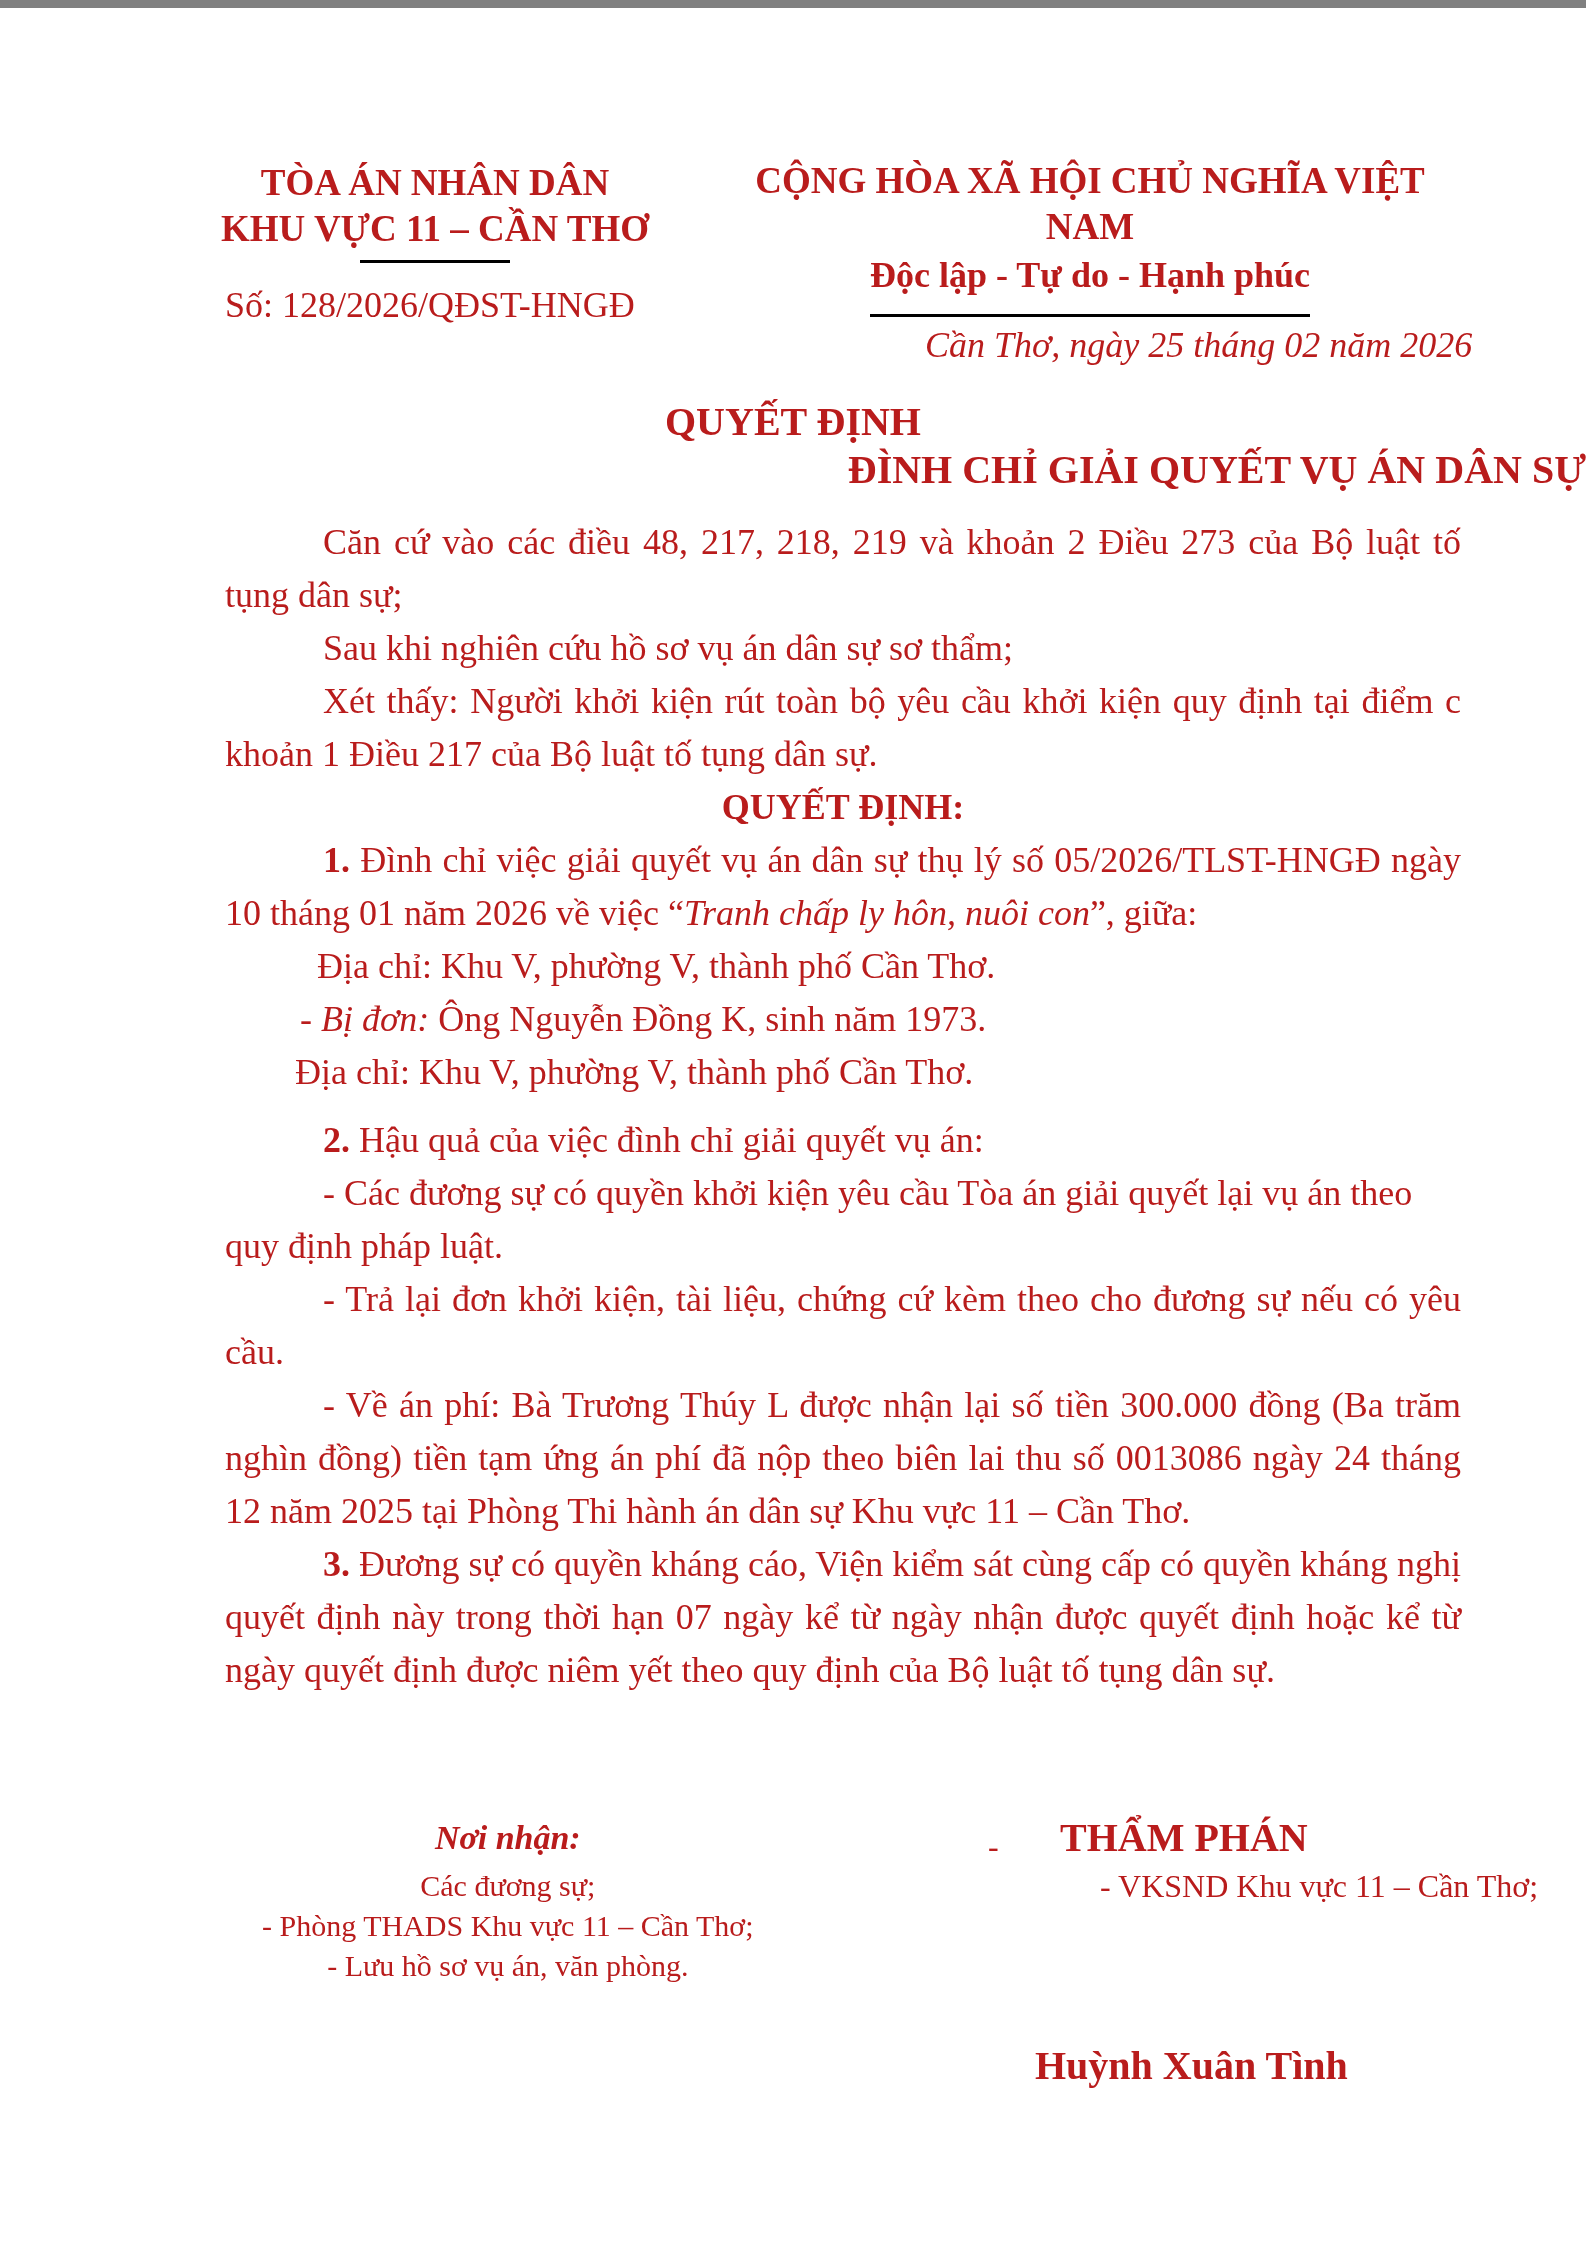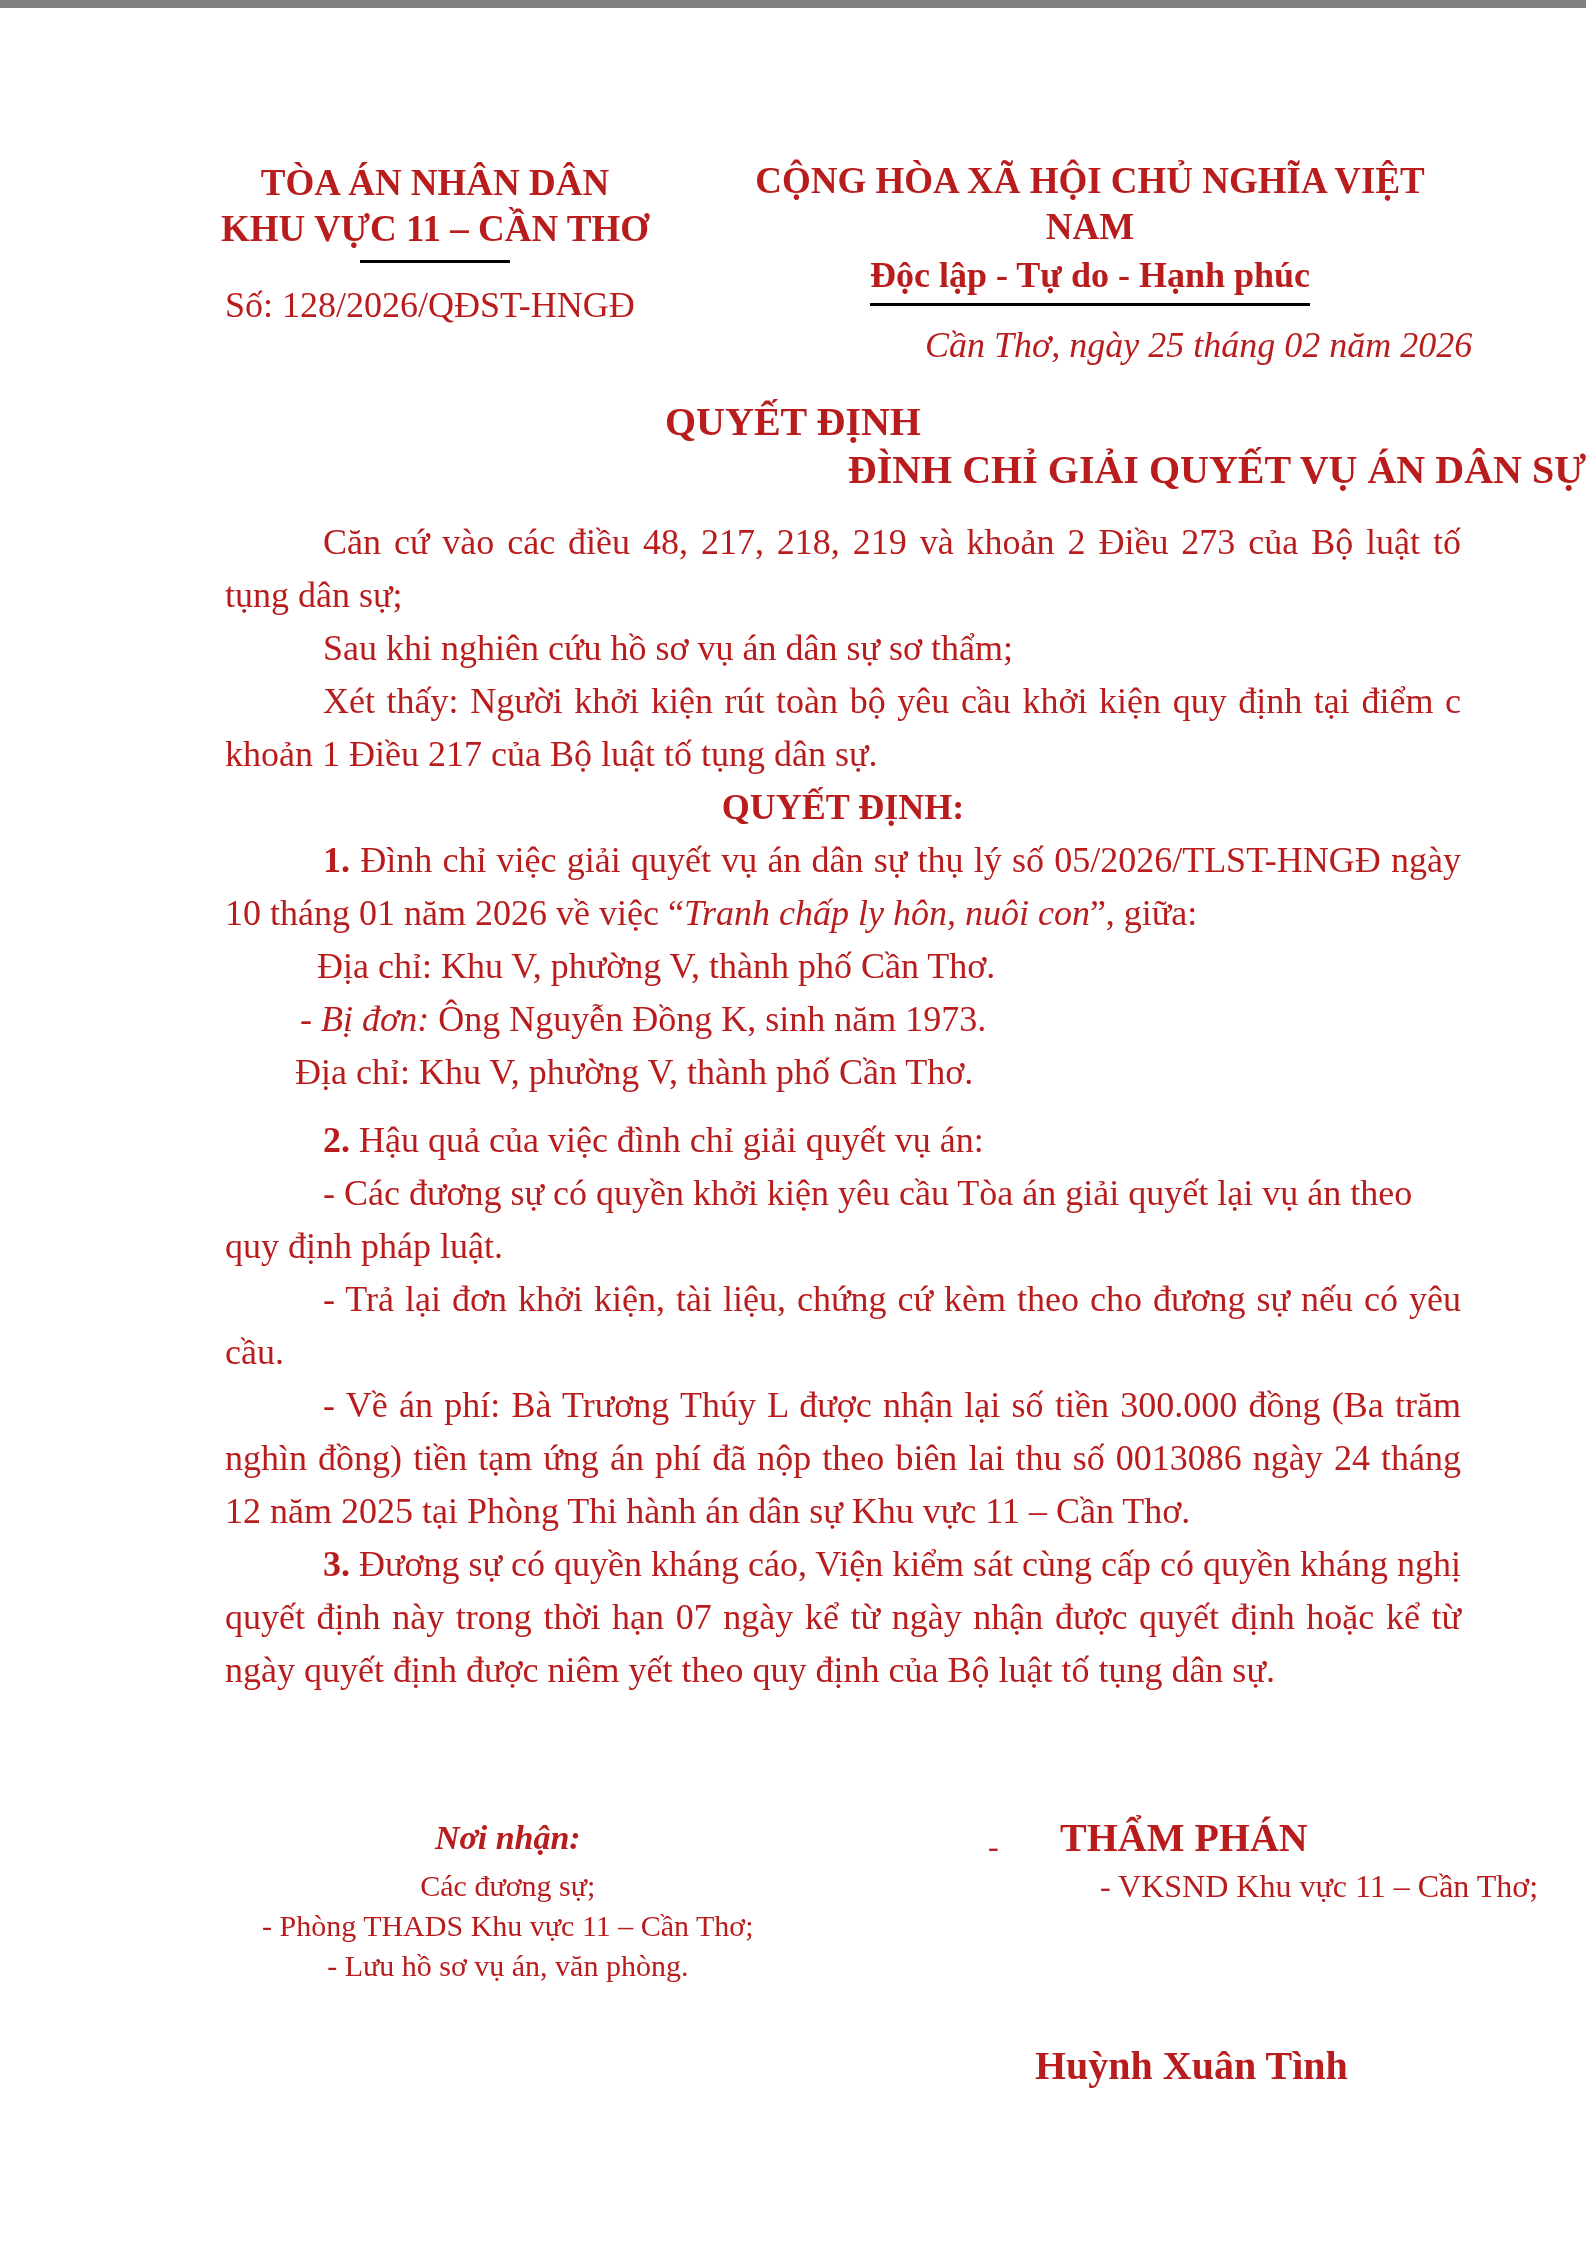--- a/index.html
+++ b/index.html
@@ -13,21 +13,21 @@
     overflow:hidden;
   }
   .abs{position:absolute;}
   
   .hdr-left{left:215px;top:152px;width:440px;text-align:center;
     font-weight:bold;font-size:37px;line-height:46px;}
   .hdr-left .rule{width:150px;margin:8px auto 0;border-top:3px solid #000;height:0;}
   .hdr-right{left:710px;top:150px;width:760px;text-align:center;
     font-weight:bold;font-size:37px;line-height:46px;}
   .hdr-right .motto{display:inline-block;font-size:36px;border-bottom:3px solid #000;
-    padding-bottom:5px;margin-top:2px;}
+    padding-bottom:16px;margin-top:2px;}
   .doc-number{left:225px;top:276px;font-size:36px;}
   .date-line{left:925px;top:316px;font-size:36px;font-style:italic;}
   
   .title1{left:0;top:390px;width:1586px;text-align:center;font-weight:bold;font-size:40px;}
   .title2{left:0;top:438px;width:1586px;text-align:right;font-weight:bold;font-size:40px;}
   
   .body-flow{left:225px;top:508px;width:1236px;font-size:36px;line-height:53px;}
   .body-flow p{margin:0;}
   .ind{text-indent:98px;}
   .just{text-align:justify;}

